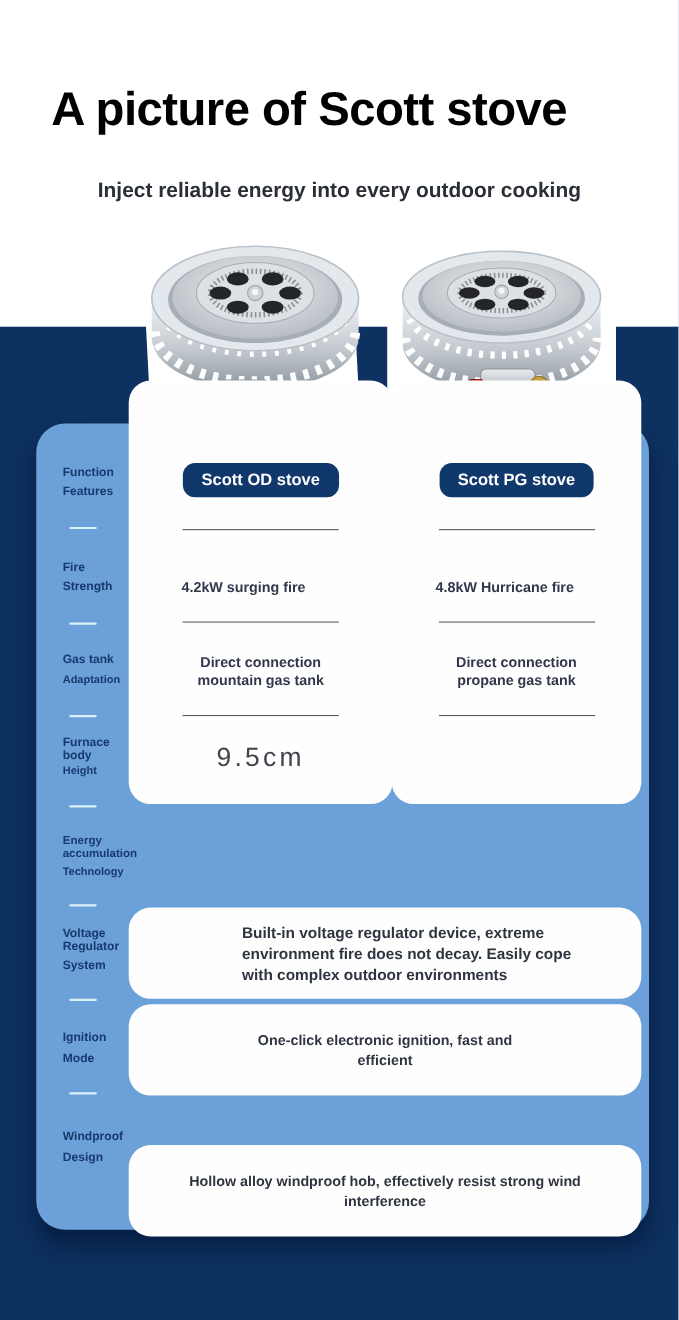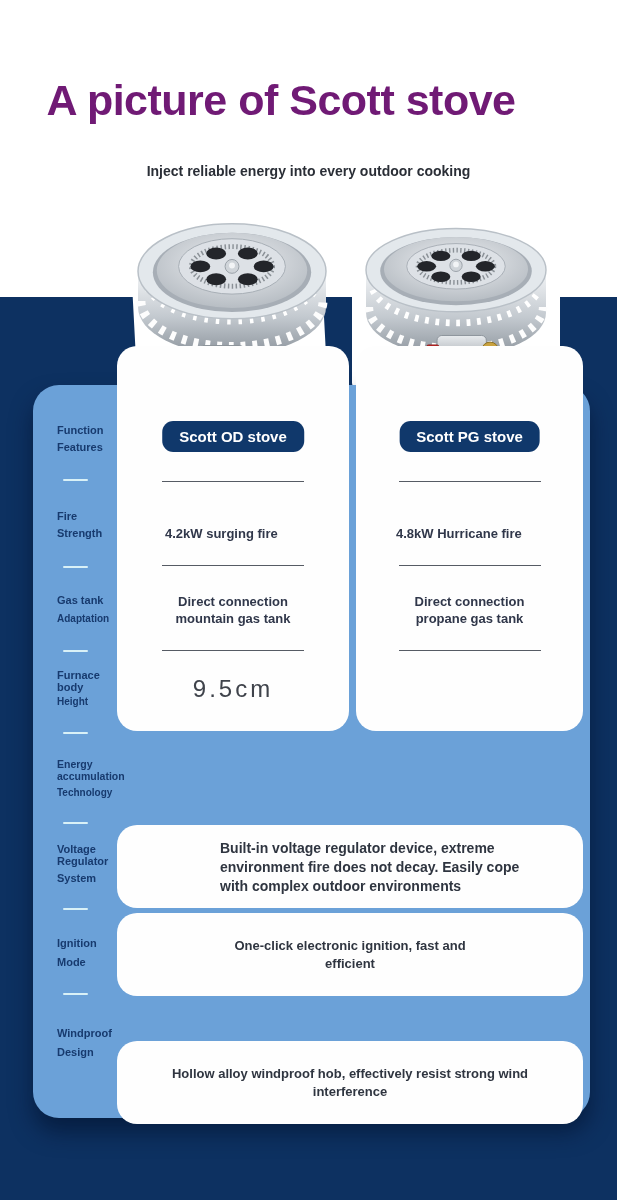--- a/index.html
+++ b/index.html
@@ -4,23 +4,23 @@
 <style>
   html,body{margin:0;padding:0;}
   body{font-family:"Liberation Sans", sans-serif; background:#e8e8e8;}
   .page{position:relative;width:617px;height:1200px;margin:0 auto;background:#ffffff;overflow:hidden;}
 
   
   .navy-bg{position:absolute;left:0;top:297px;width:617px;height:903px;background:#0d3161;}
 
   
   .title{position:absolute;left:0;top:76px;width:562px;text-align:center;
-         font-size:43px;font-weight:800;letter-spacing:-.5px;color:#701a75;}
+         font-size:43px;font-weight:800;letter-spacing:-.5px;color:#000000;}
   .subtitle{position:absolute;left:0;top:163px;width:617px;text-align:center;
-         font-size:14px;font-weight:700;color:#2a2e36;}
+         font-size:19px;font-weight:700;color:#2a2e36;}
 
   
   .photo-bg{position:absolute;background:#ffffff;border-radius:6px;}
   .photo-bg.left{left:133px;top:214px;width:190px;height:172px;transform:rotate(-3deg);}
   .photo-bg.right{left:352px;top:219px;width:208px;height:170px;}
   .stove-svg{position:absolute;}
   .stove-svg.left{left:132px;top:210px;width:200px;height:188px;}
   .stove-svg.right{left:352px;top:218px;width:208px;height:180px;}
 
   
@@ -31,21 +31,21 @@
   .sb-item{position:absolute;left:24px;width:72px;color:#173a6e;}
   .sb-l1{font-size:11px;font-weight:700;line-height:20px;}
   .sb-l1.tight{line-height:12px;}
   .sb-l2{font-size:11px;font-weight:700;line-height:14px;}
   .sb-l2.small{font-size:10px;}
   .sb-l2.mt2{margin-top:2px;} .sb-l2.mt4{margin-top:4px;}
   .sb-div{position:absolute;left:30px;width:25px;height:2px;background:#d9f1f7;border-radius:2px;}
 
   
   .col-card{position:absolute;top:346px;height:385px;background:#fefefe;border-radius:20px;}
-  .col-card.od{left:117px;width:232px;}
+  .col-card.od{left:117px;width:232px;padding-left:8px;}
   .col-card.pg{left:356px;width:227px;}
   .pill{position:absolute;top:75px;left:50%;transform:translateX(-50%);
         background:#10386b;color:#ffffff;border-radius:11px;
         font-size:15px;font-weight:700;line-height:31px;height:31px;padding:0 17px;white-space:nowrap;}
   .card-div{position:absolute;left:50%;transform:translateX(-50%);width:142px;height:1px;background:#565b64;}
   .div1{top:135px;} .div2{top:219px;} .div3{top:304px;}
   .fire-text{position:absolute;top:180px;left:48px;right:10px;font-size:13px;font-weight:700;color:#30374a;}
   .gas-text{position:absolute;top:247px;left:0;width:100%;text-align:center;
             font-size:13px;font-weight:700;color:#30374a;line-height:17px;}
   .gas-text span{display:inline-block;width:140px;}

